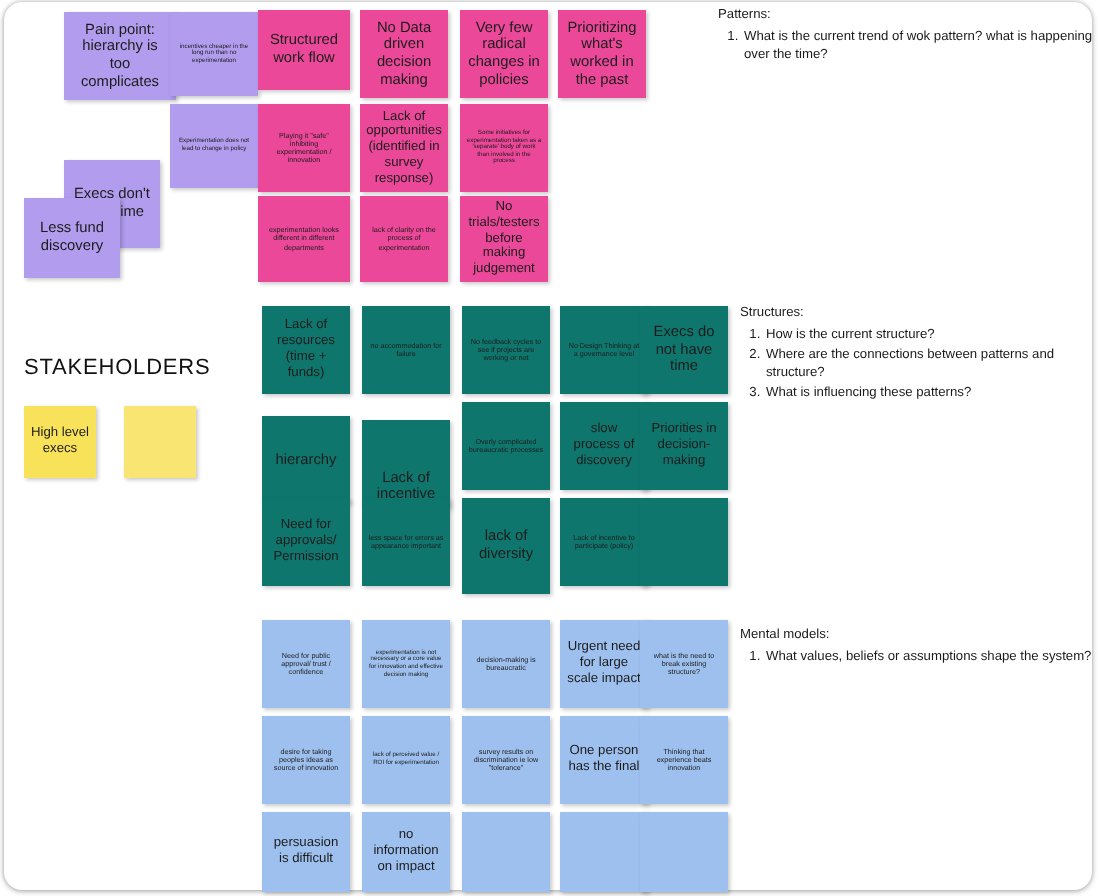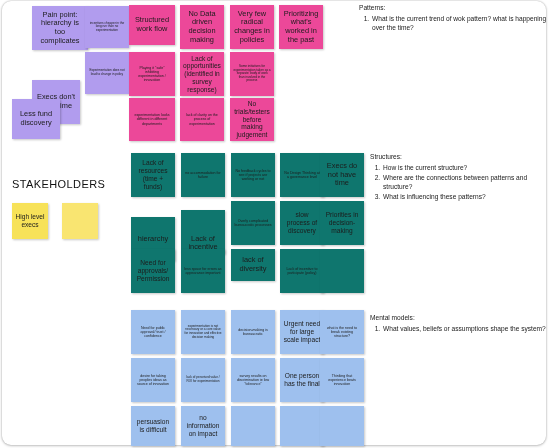--- a/index.html
+++ b/index.html
@@ -161,21 +161,21 @@
   <div class="note teal t-sm" style="left:231px; top:153px; width:44px; height:44px;">
       <span>No feedback cycles to see if projects are working or not</span>
     </div>
   <div class="note teal t-sm" style="left:280px; top:153px; width:44px; height:44px;">
       <span>No Design Thinking at a governance level</span>
     </div>
   <div class="note teal t-lg" style="left:320px; top:153px; width:44px; height:44px;">
       <span>Execs do not have time</span>
     </div>
 
-  <div class="note teal t-lg" style="left:131px; top:217px; width:44px; height:44px;">
+  <div class="note teal t-lg" style="left:131px; top:208px; width:44px; height:44px;">
       <span>hierarchy</span>
     </div>
   <div class="note teal t-lg" style="left:181px; top:210px; width:44px; height:44px;align-items:flex-end;">
       <span>Lack of incentive</span>
     </div>
   <div class="note teal t-sm" style="left:231px; top:201px; width:44px; height:44px;">
       <span>Overly complicated bureaucratic processes</span>
     </div>
   <div class="note teal t-md" style="left:280px; top:201px; width:44px; height:44px;">
       <span>slow process of discovery</span>
@@ -183,21 +183,21 @@
   <div class="note teal t-md" style="left:320px; top:201px; width:44px; height:44px;">
       <span>Priorities in decision-making</span>
     </div>
 
   <div class="note teal t-md" style="left:131px; top:249px; width:44px; height:44px;">
       <span>Need for approvals/ Permission</span>
     </div>
   <div class="note teal t-sm" style="left:181px; top:249px; width:44px; height:44px;">
       <span>less space for errors as appearance important</span>
     </div>
-  <div class="note teal t-lg" style="left:231px; top:249px; width:44px; height:32px;">
+  <div class="note teal t-lg" style="left:231px; top:249px; width:44px; height:48px;">
       <span>lack of diversity</span>
     </div>
   <div class="note teal t-sm" style="left:280px; top:249px; width:44px; height:44px;">
       <span>Lack of incentive to participate (policy)</span>
     </div>
   <div class="note teal t-md" style="left:320px; top:249px; width:44px; height:44px;">
       <span></span>
     </div>
 
   <div class="note blue t-sm" style="left:131px; top:310px; width:44px; height:44px;">

